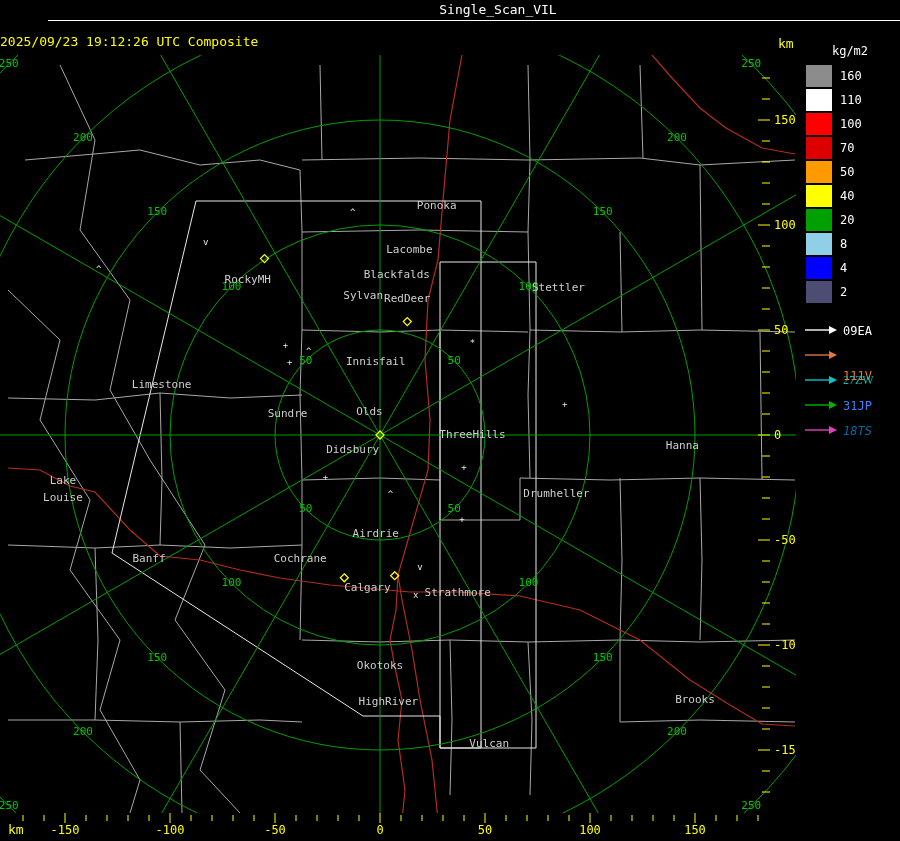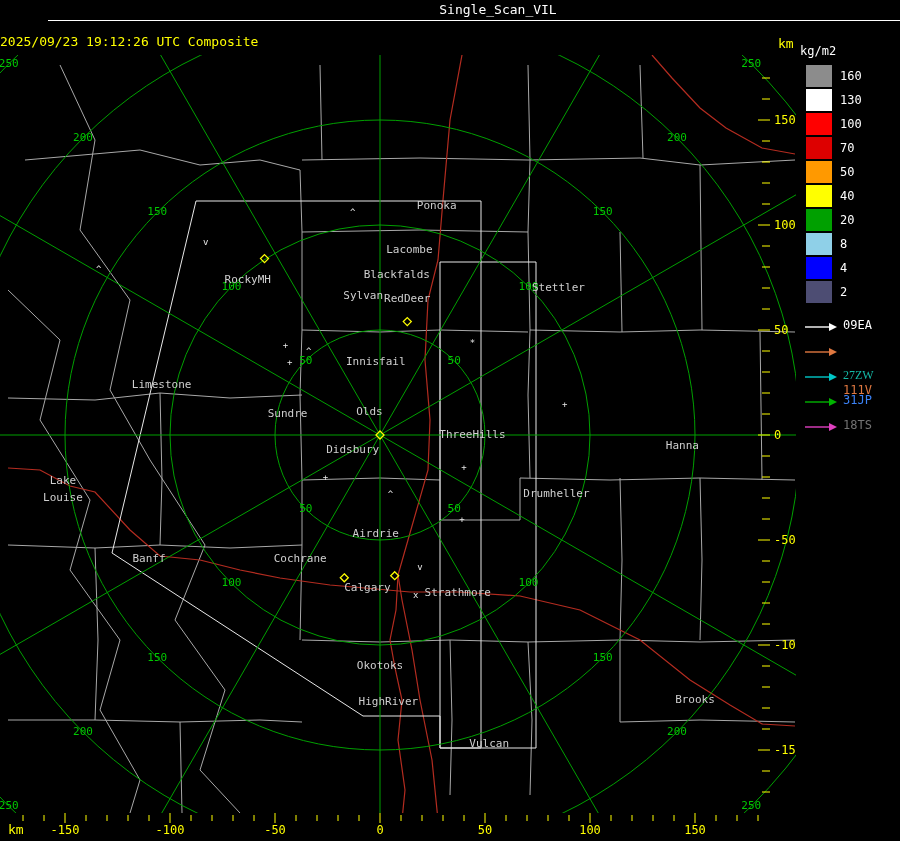--- a/index.html
+++ b/index.html
@@ -5,26 +5,26 @@
   html,body{margin:0;padding:0;background:#000;}
   .screen{position:relative;width:900px;height:841px;background:#000;overflow:hidden;
           font-family:"DejaVu Sans Mono",monospace;}
   .titlebar{position:absolute;top:0;left:0;width:900px;height:20px;border-bottom:1px solid #ffffff;
             text-align:center;color:#ffffff;font-size:13px;line-height:20px;margin-left:48px;}
   .timestamp{position:absolute;left:0;top:34px;color:#ffff00;font-size:13px;}
   .km-top{position:absolute;left:778px;top:36px;color:#ffff00;font-size:13px;}
   #radar-svg{position:absolute;left:0;top:55px;}
   #radar-svg text{font-family:"DejaVu Sans Mono",monospace;}
   .legend{position:absolute;left:800px;top:44px;width:100px;}
-  .legend-units{color:#ffffff;font-size:12px;height:18px;margin-bottom:2px;}
+  .legend-units{color:#ffffff;font-size:12px;text-align:center;height:18px;margin-bottom:2px;}
   .scale-row{display:flex;align-items:center;height:24px;}
   .swatch{width:26px;height:22px;margin-left:6px;flex:none;}
   .scale-val{color:#ffffff;font-size:12px;margin-left:8px;}
   #legend-radars{margin-top:14px;}
-  .radar-row{display:flex;height:25px;}
+  .radar-row{display:flex;align-items:center;height:25px;}
   .radar-arrow{margin-left:4px;flex:none;}
   .radar-id{font-size:12px;margin-left:5px;}
 </style>
 </head>
 <body>
 
 <div class="screen">
 
   <div class="titlebar">
     <span>Single_Scan_VIL</span>
@@ -253,21 +253,21 @@
 
   <div class="legend">
     <div class="legend-units">kg/m2</div>
     <div id="legend-scale">
         <div class="scale-row">
           <div class="swatch" style="background: rgb(140, 140, 140);"></div>
           <span class="scale-val">160</span>
         </div>
         <div class="scale-row">
           <div class="swatch" style="background: rgb(255, 255, 255);"></div>
-          <span class="scale-val">130</span>
+          <span class="scale-val">110</span>
         </div>
         <div class="scale-row">
           <div class="swatch" style="background: rgb(255, 0, 0);"></div>
           <span class="scale-val">100</span>
         </div>
         <div class="scale-row">
           <div class="swatch" style="background: rgb(221, 0, 0);"></div>
           <span class="scale-val">70</span>
         </div>
         <div class="scale-row">
@@ -322,18 +322,18 @@
               <line x1="1" y1="6" x2="25" y2="6" stroke="#00b400" stroke-width="1.4"></line>
               <polygon points="25,2 33,6 25,10" fill="#00b400"></polygon>
             </svg></span>
           <span class="radar-id" style="color: #3b82f6;">31JP</span>
         </div>
         <div class="radar-row">
           <span class="radar-arrow"><svg width="34" height="12">
               <line x1="1" y1="6" x2="25" y2="6" stroke="#e040c0" stroke-width="1.4"></line>
               <polygon points="25,2 33,6 25,10" fill="#e040c0"></polygon>
             </svg></span>
-          <span class="radar-id" style="color: #737373;">18TS</span>
+          <span class="radar-id" style="color: #0369a1; font-style: italic;">18TS</span>
         </div>
       </div>
   </div>
 
 </div>
 
 </body></html>

